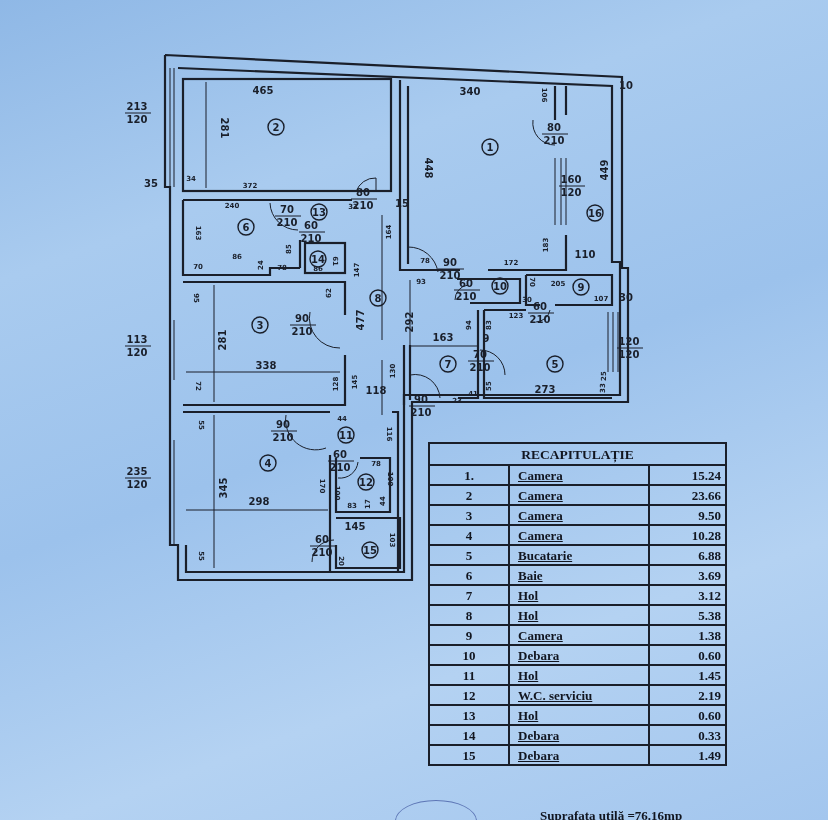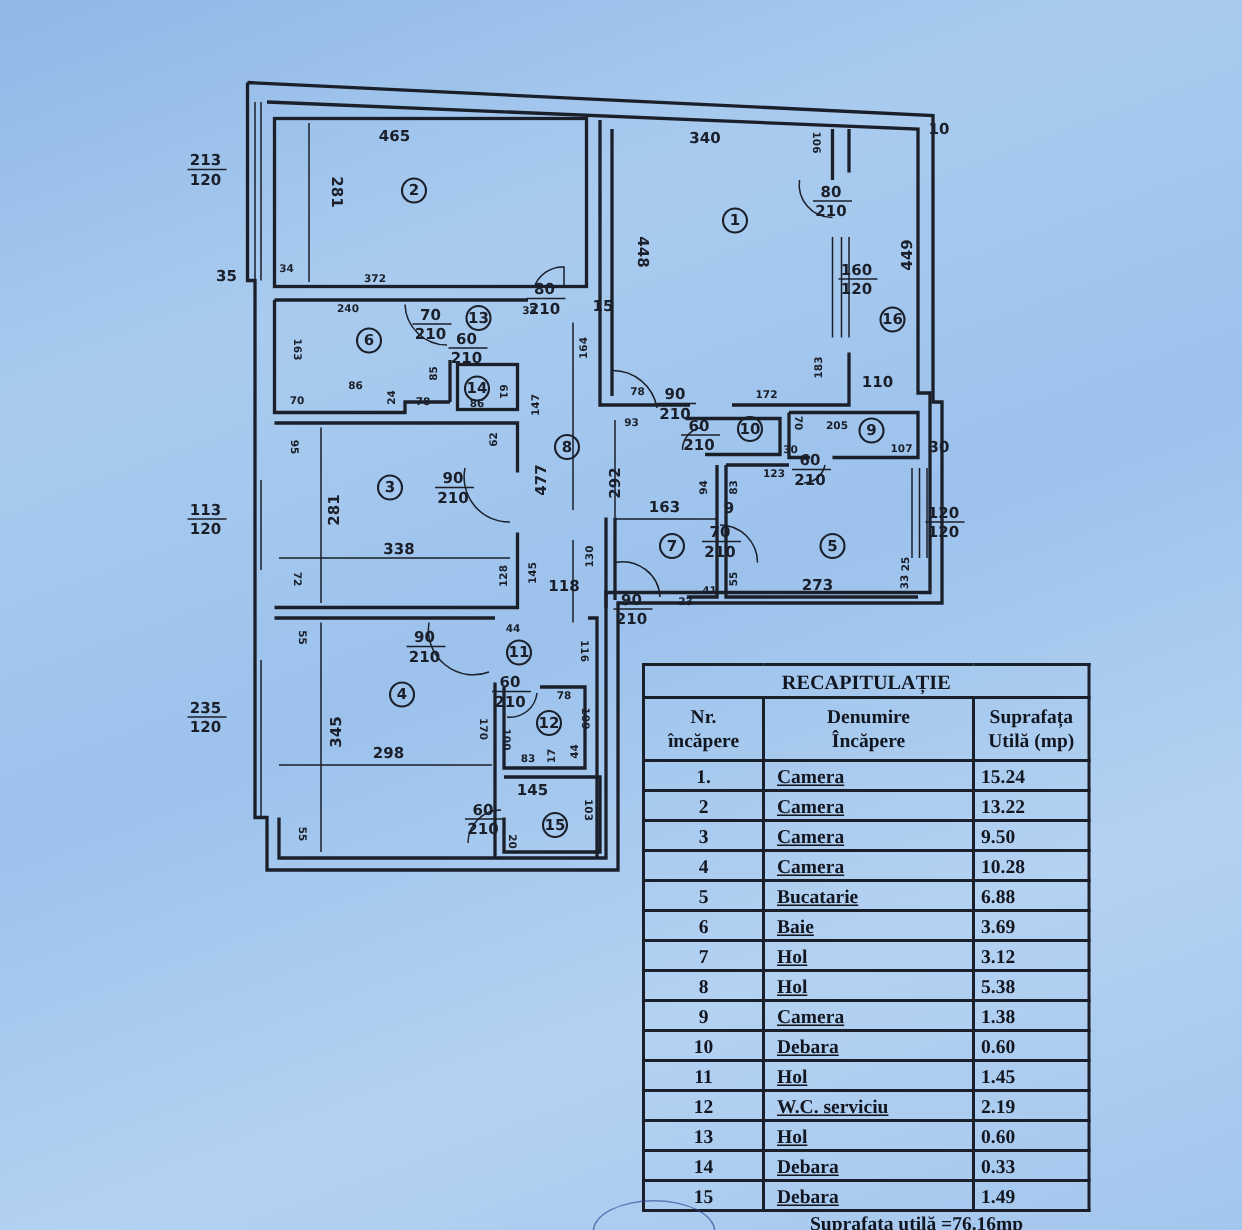--- a/index.html
+++ b/index.html
@@ -14,21 +14,21 @@
   .wall{stroke:#1a1f2a;stroke-width:2.2;fill:none;}
   .thin{stroke:#1a1f2a;stroke-width:1;fill:none;}
   .door{stroke:#1a1f2a;stroke-width:1;fill:none;}
   #recap{position:absolute;left:428px;top:442px;width:299px;border-collapse:collapse;
     font-family:"Liberation Serif","DejaVu Serif",serif;font-weight:bold;color:#121620;font-size:13px;}
   #recap td,#recap th{border:2px solid #1a1f2a;padding:0 4px;height:18px;line-height:17px;margin-top:16px;}
   #recap .title{text-align:center;font-size:13.5px;height:20px;}
   #recap .hdr th{font-size:13px;line-height:16px;height:40px;text-align:center;}
   #recap td.nr{width:70px;text-align:center;}
   #recap td.name{width:126px;text-align:left;padding-left:8px;text-decoration:underline;}
-  #recap td.area{text-align:left;}
+  #recap td.area{text-align:right;}
   #total{position:absolute;left:540px;top:808px;font-family:"Liberation Serif",serif;font-weight:bold;font-size:13px;color:#121620;}
   #stamp{position:absolute;left:395px;top:800px;width:80px;height:40px;border:1.5px solid #2a3d8f;border-radius:50%;opacity:.6;}
 </style>
 </head>
 <body>
 
 <svg id="plan" width="828" height="820" viewBox="0 0 828 820">
 
   <g>
 
@@ -310,36 +310,31 @@
         <text x="322" y="556" class="dim" text-anchor="middle">210</text>
       </g>
     </g>
 </svg>
 
 <table id="recap">
   <tbody>
       <tr>
     <th colspan="3" class="title">RECAPITULAȚIE</th>
   </tr>
-  <tr class="hdr">
-    <th><span>Nr.</span><br><span>încăpere</span></th>
-    <th><span>Denumire</span><br><span>Încăpere</span></th>
-    <th><span>Suprafața</span><br><span>Utilă (mp)</span></th>
-  </tr>
   </tbody>
     <tbody id="recap-body">
       <tr>
         <td class="nr">1.</td>
         <td class="name">Camera</td>
         <td class="area">15.24</td>
       </tr>
       <tr>
         <td class="nr">2</td>
         <td class="name">Camera</td>
-        <td class="area">13.22</td>
+        <td class="area">23.66</td>
       </tr>
       <tr>
         <td class="nr">3</td>
         <td class="name">Camera</td>
         <td class="area">9.50</td>
       </tr>
       <tr>
         <td class="nr">4</td>
         <td class="name">Camera</td>
         <td class="area">10.28</td>

